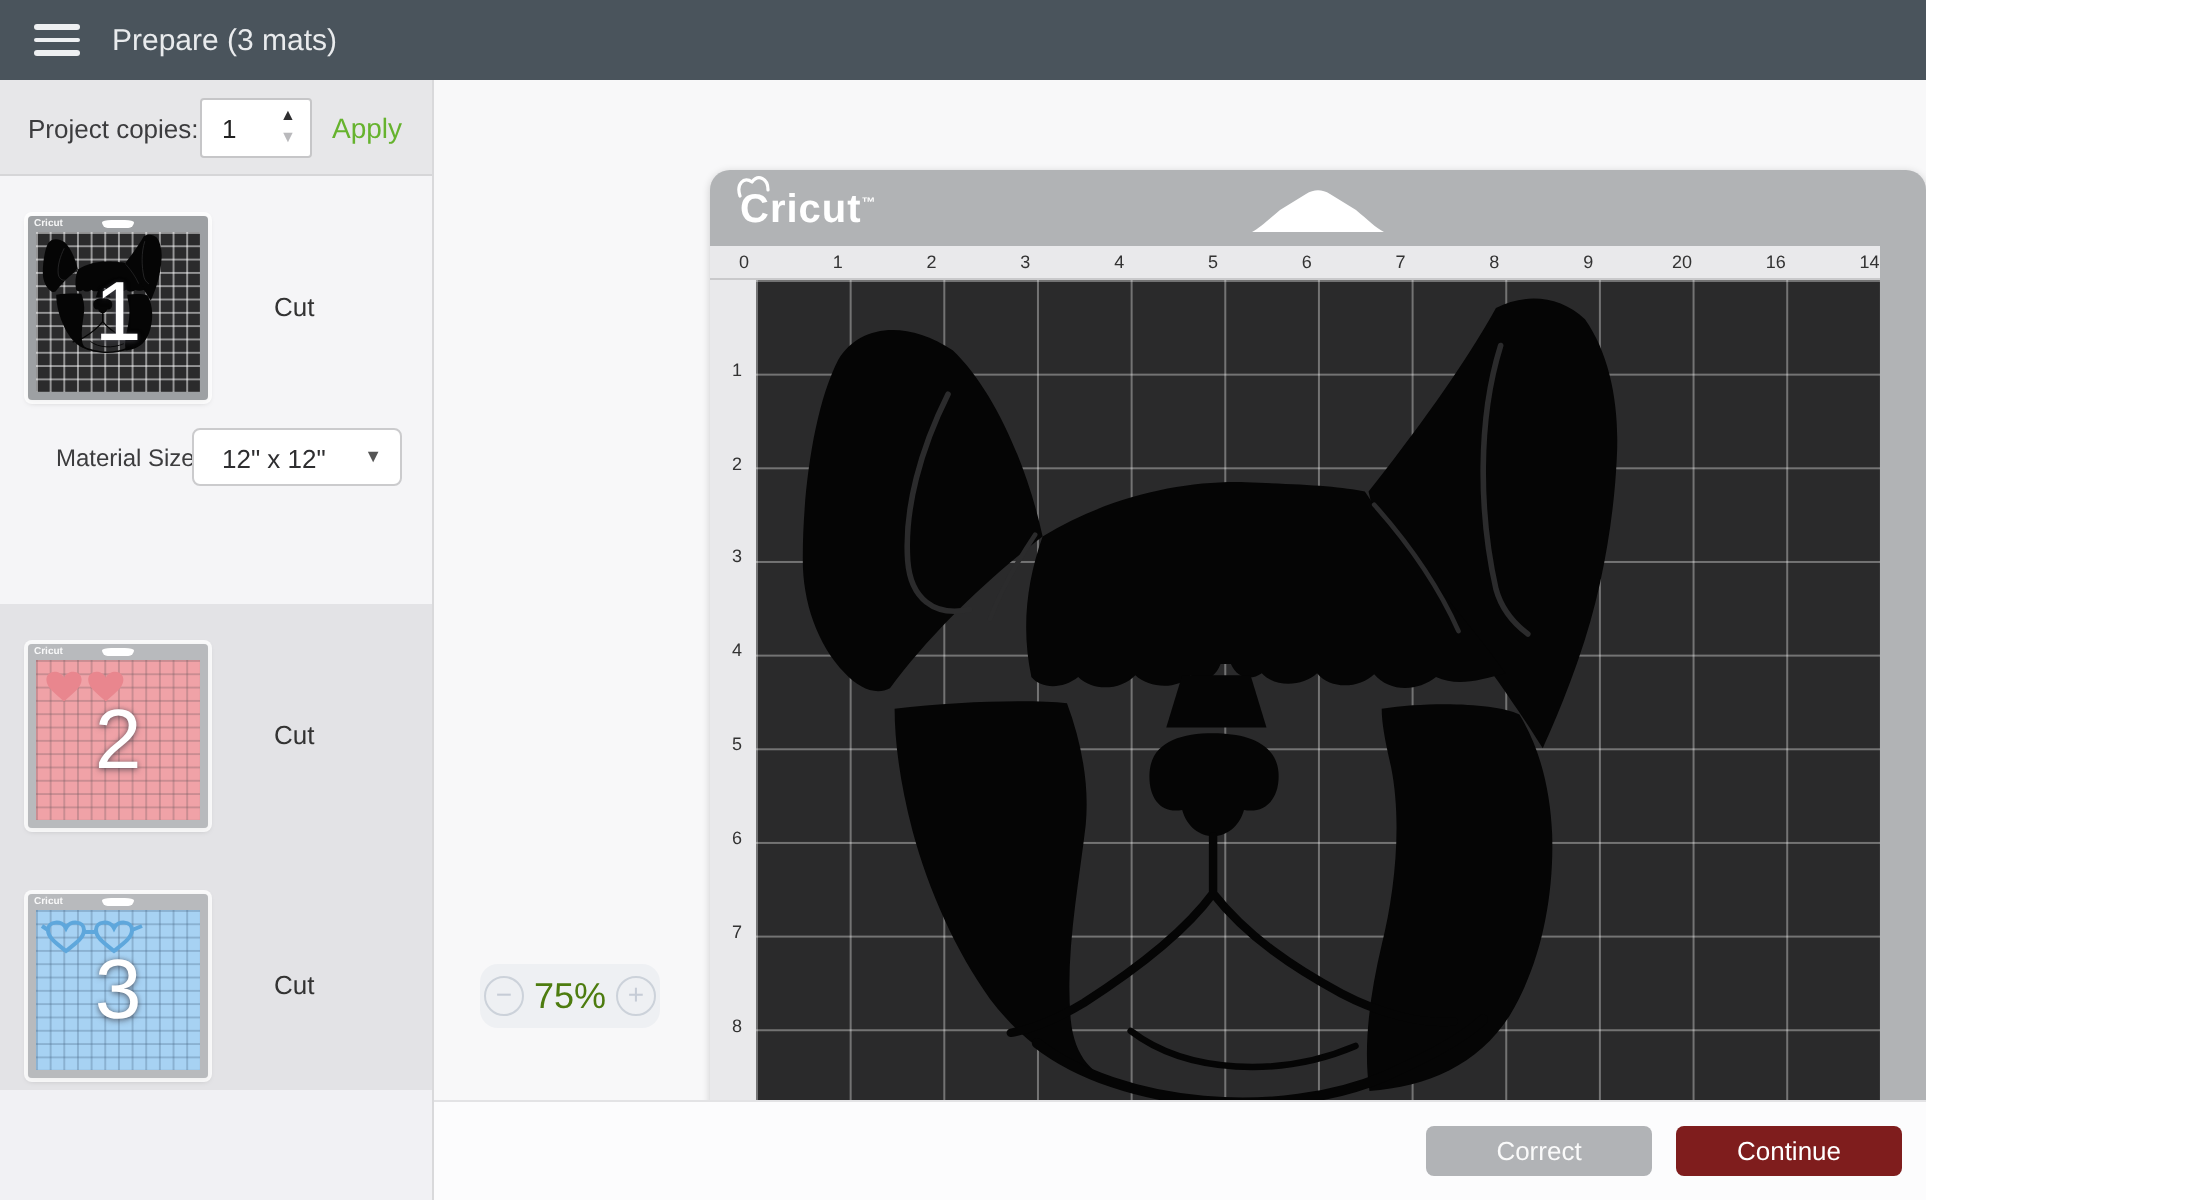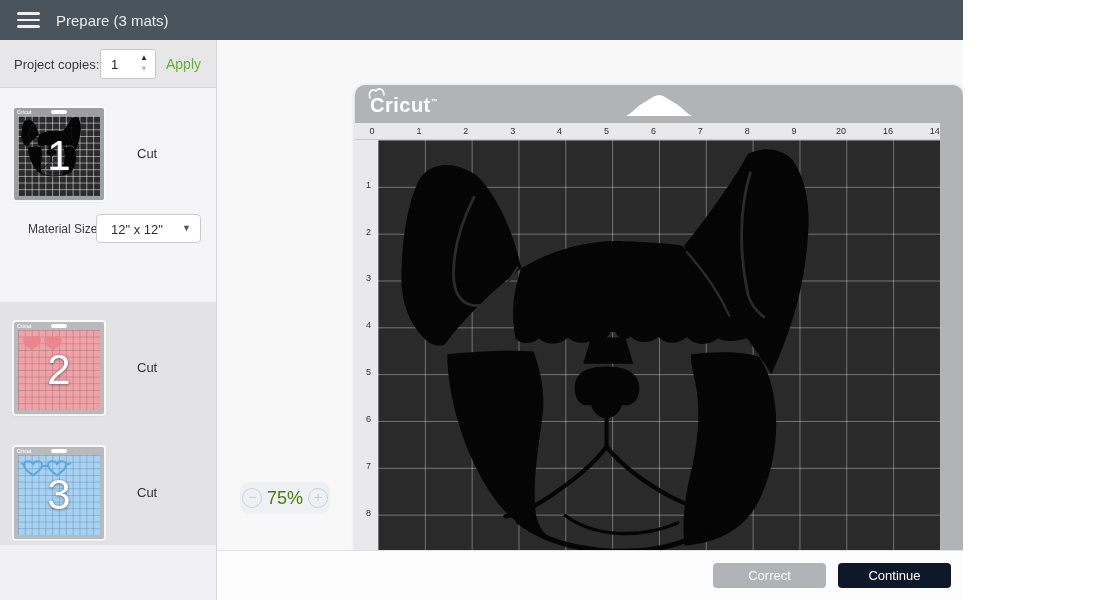--- a/index.html
+++ b/index.html
@@ -90,21 +90,21 @@
   .zoom-circle { width:20px; height:20px; border:1.5px solid #ccd2da; border-radius:50%; color:#c6ccd6;
                  font-size:14px; line-height:17px; text-align:center; cursor:pointer; }
   .zoom-level { font-size:18px; color:#4d7c0f; }
 
   
   .footer { position:absolute; left:217px; right:0; bottom:0; height:50px; background:#fcfcfd; border-top:1px solid #e3e3e5; z-index:25; }
   .btn { display:inline-block; text-align:center; font-size:13px; border-radius:4px; cursor:pointer; }
   .btn-savemat { position:absolute; left:5px; top:12px; width:115px; height:26px; line-height:24px;
                  background:#fff; border:1px solid #a8d56d; border-radius:5px; color:#8fca4e; }
   .btn-cancel { position:absolute; right:137px; top:12px; width:113px; height:25px; line-height:25px; background:#b1b3b6; color:#fafafa; }
-  .btn-continue { position:absolute; right:12px; top:12px; width:113px; height:25px; line-height:25px; background:#0f172a; color:#fff; }
+  .btn-continue { position:absolute; right:12px; top:12px; width:113px; height:25px; line-height:25px; background:#7f1d1d; color:#fff; }
 </style>
 </head>
 <body>
 
 <svg width="0" height="0" style="position:absolute" aria-hidden="true">
   <defs>
     <g id="frenchie-dog">
       <g fill="#050505">
 
         <path d="M210,75 C160,42 110,48 88,85 C62,135 50,225 50,295 C49,340 64,388 95,420 C110,436 128,444 143,436 C188,375 252,315 306,274 C290,200 255,118 210,75 Z"></path>

